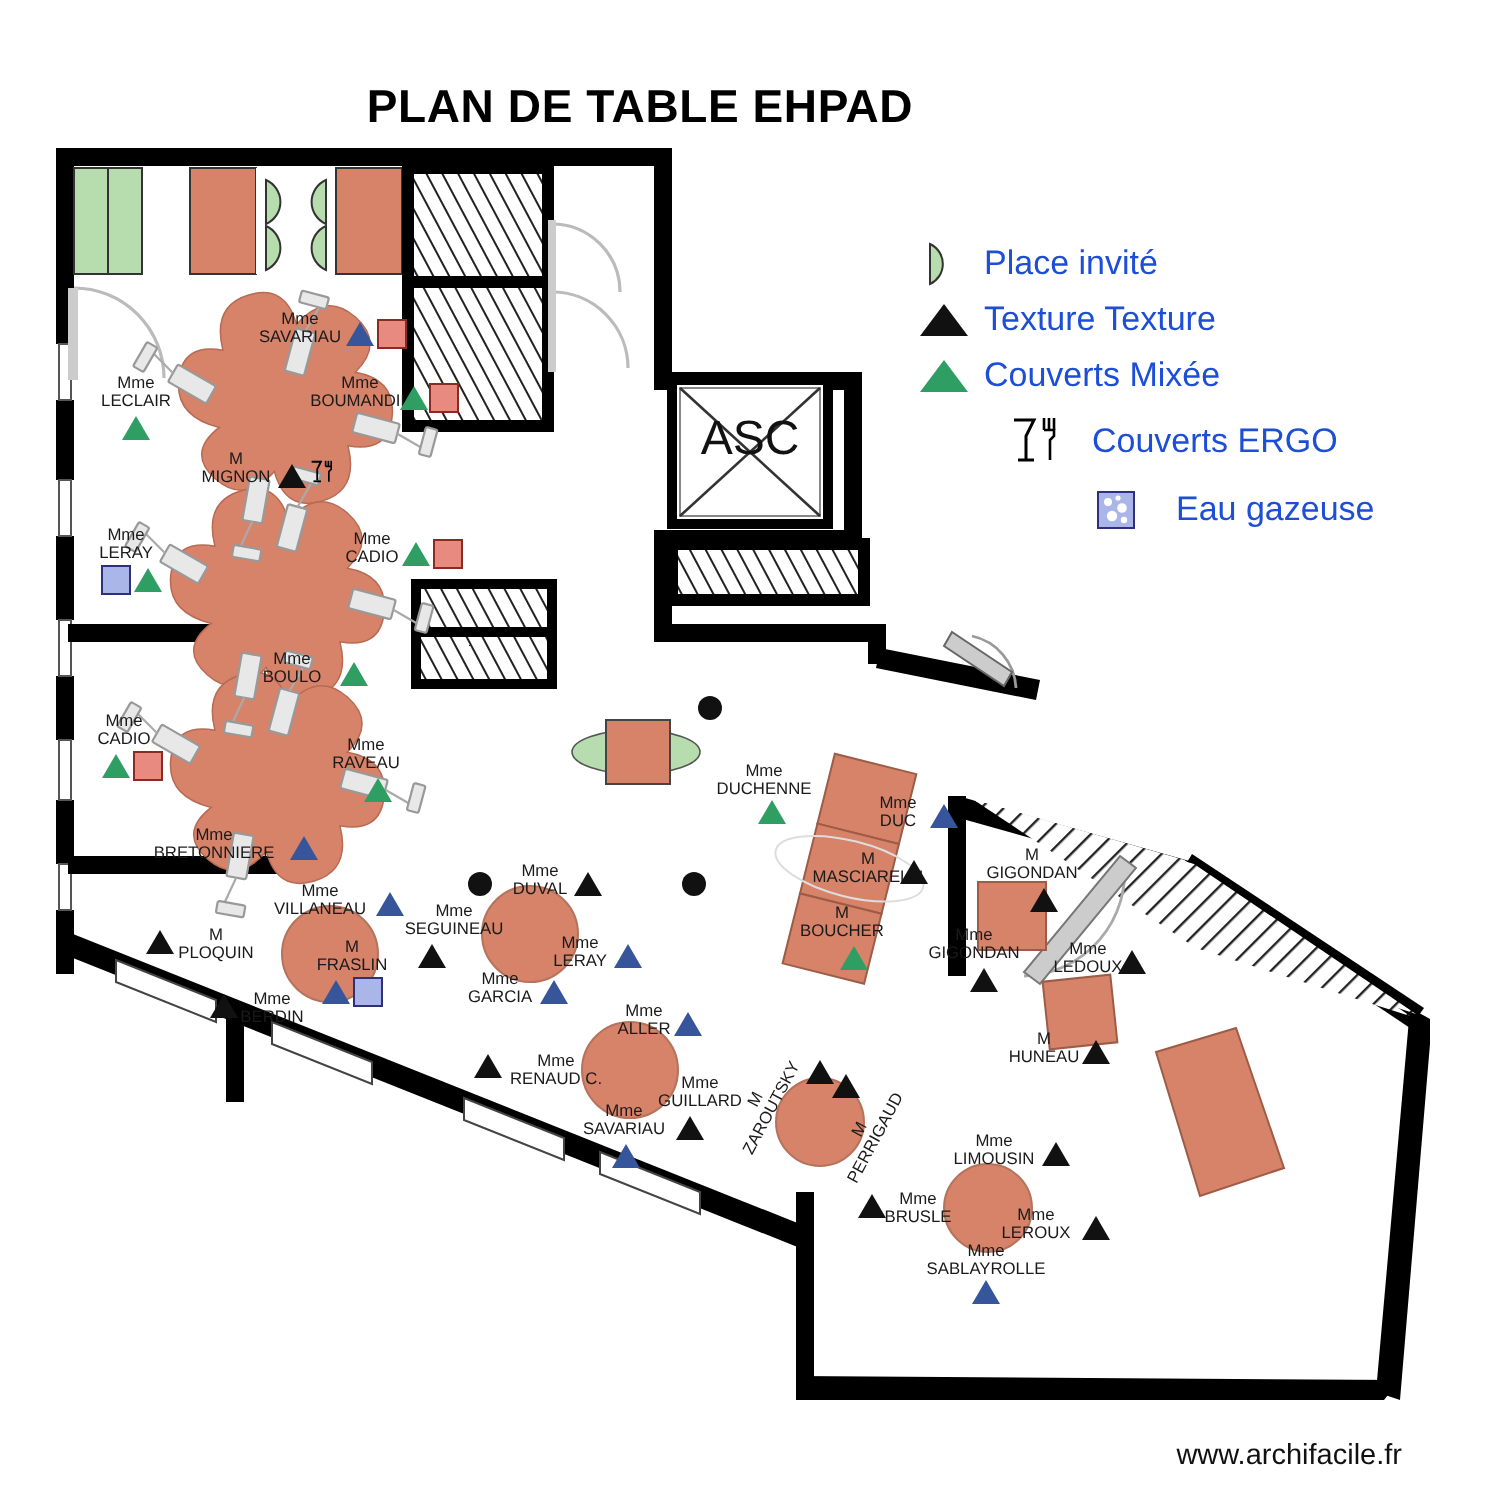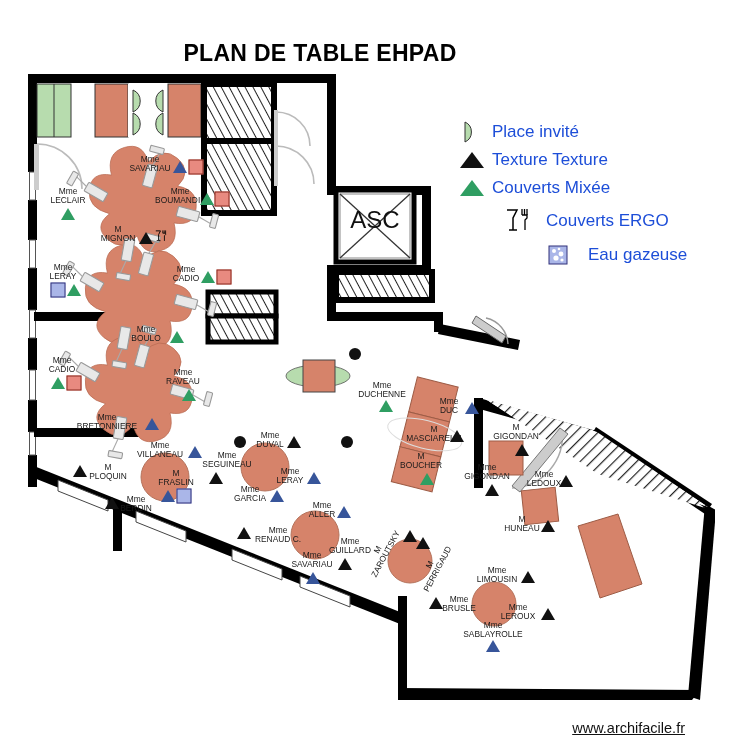--- a/index.html
+++ b/index.html
@@ -19,24 +19,23 @@
     left: 0; top: 40px;
     width: 640px;
     text-align: center;
     font-size: 23px;
     font-weight: bold;
     letter-spacing: 0.3px;
     color: #000;
   }
   #footer {
     position: absolute;
-    right: 30px; bottom: 14px;
+    right: 14px; bottom: 14px;
     font-size: 14.5px;
     color: #111;
-    text-decoration: underline;
   }
   svg.plan {
     position: absolute;
     left: 0; top: 0;
   }
   
   #legend {
     position: absolute;
     left: 452px; top: 100px;
     width: 280px;

